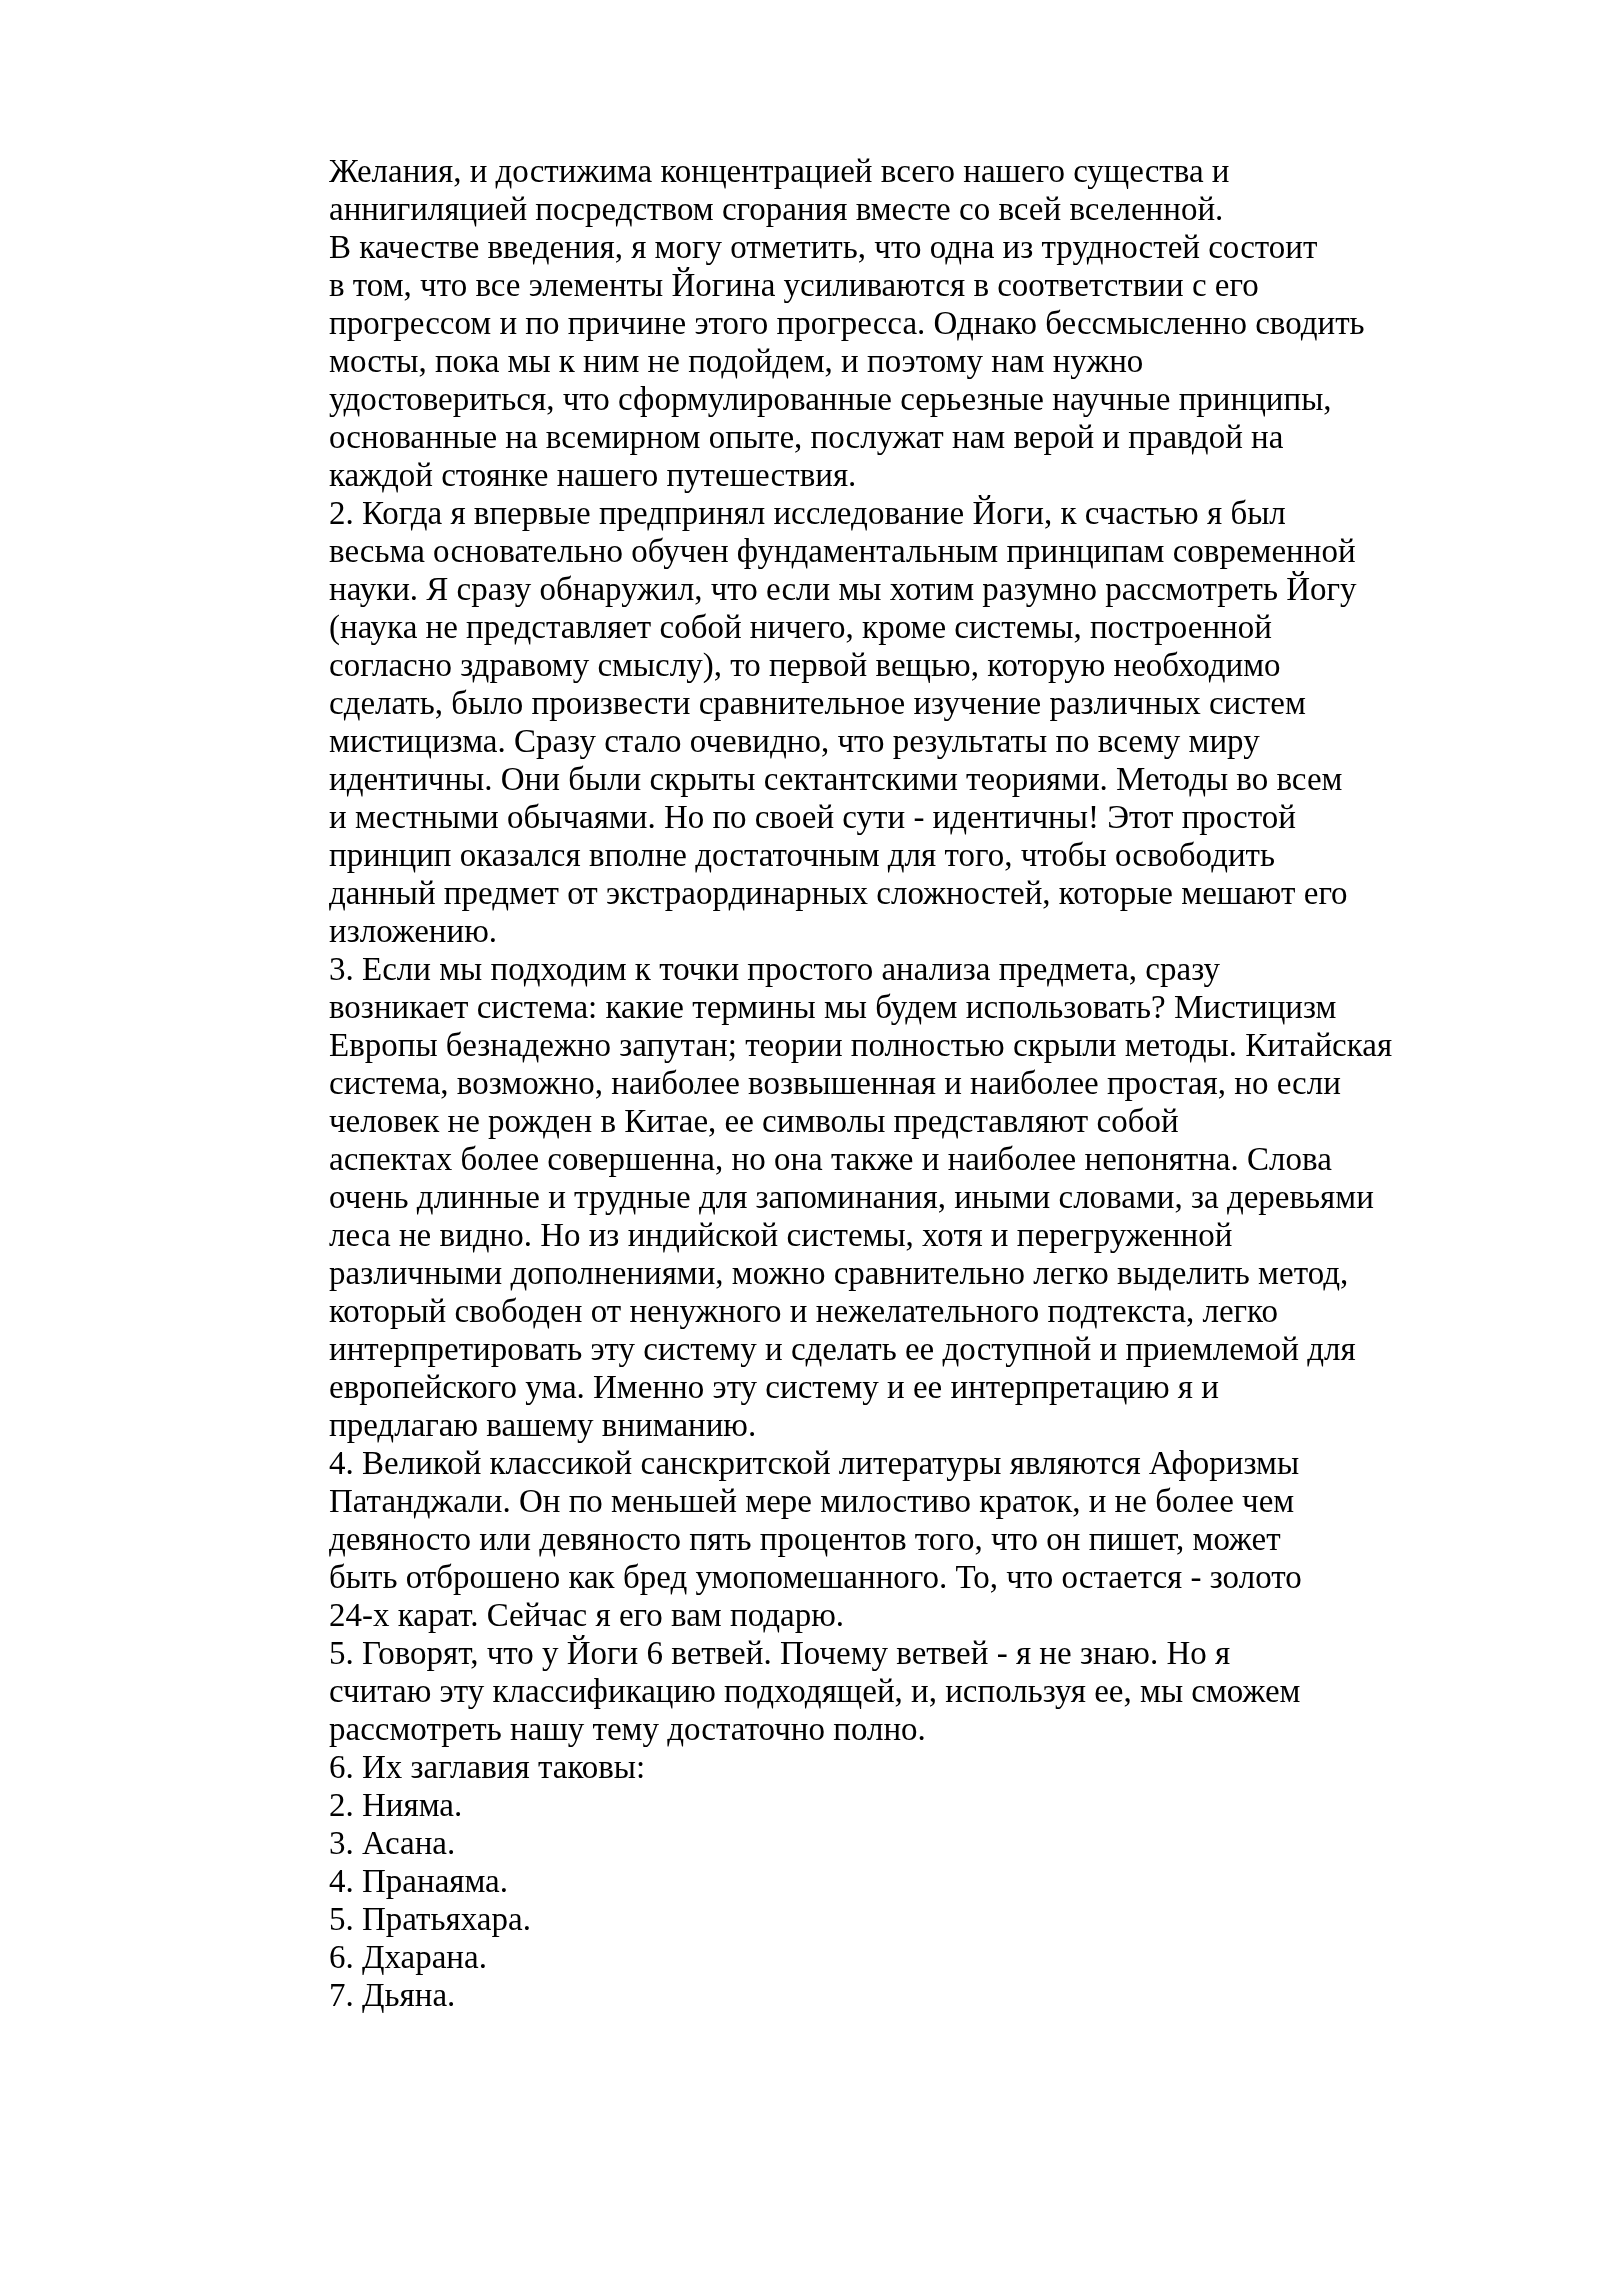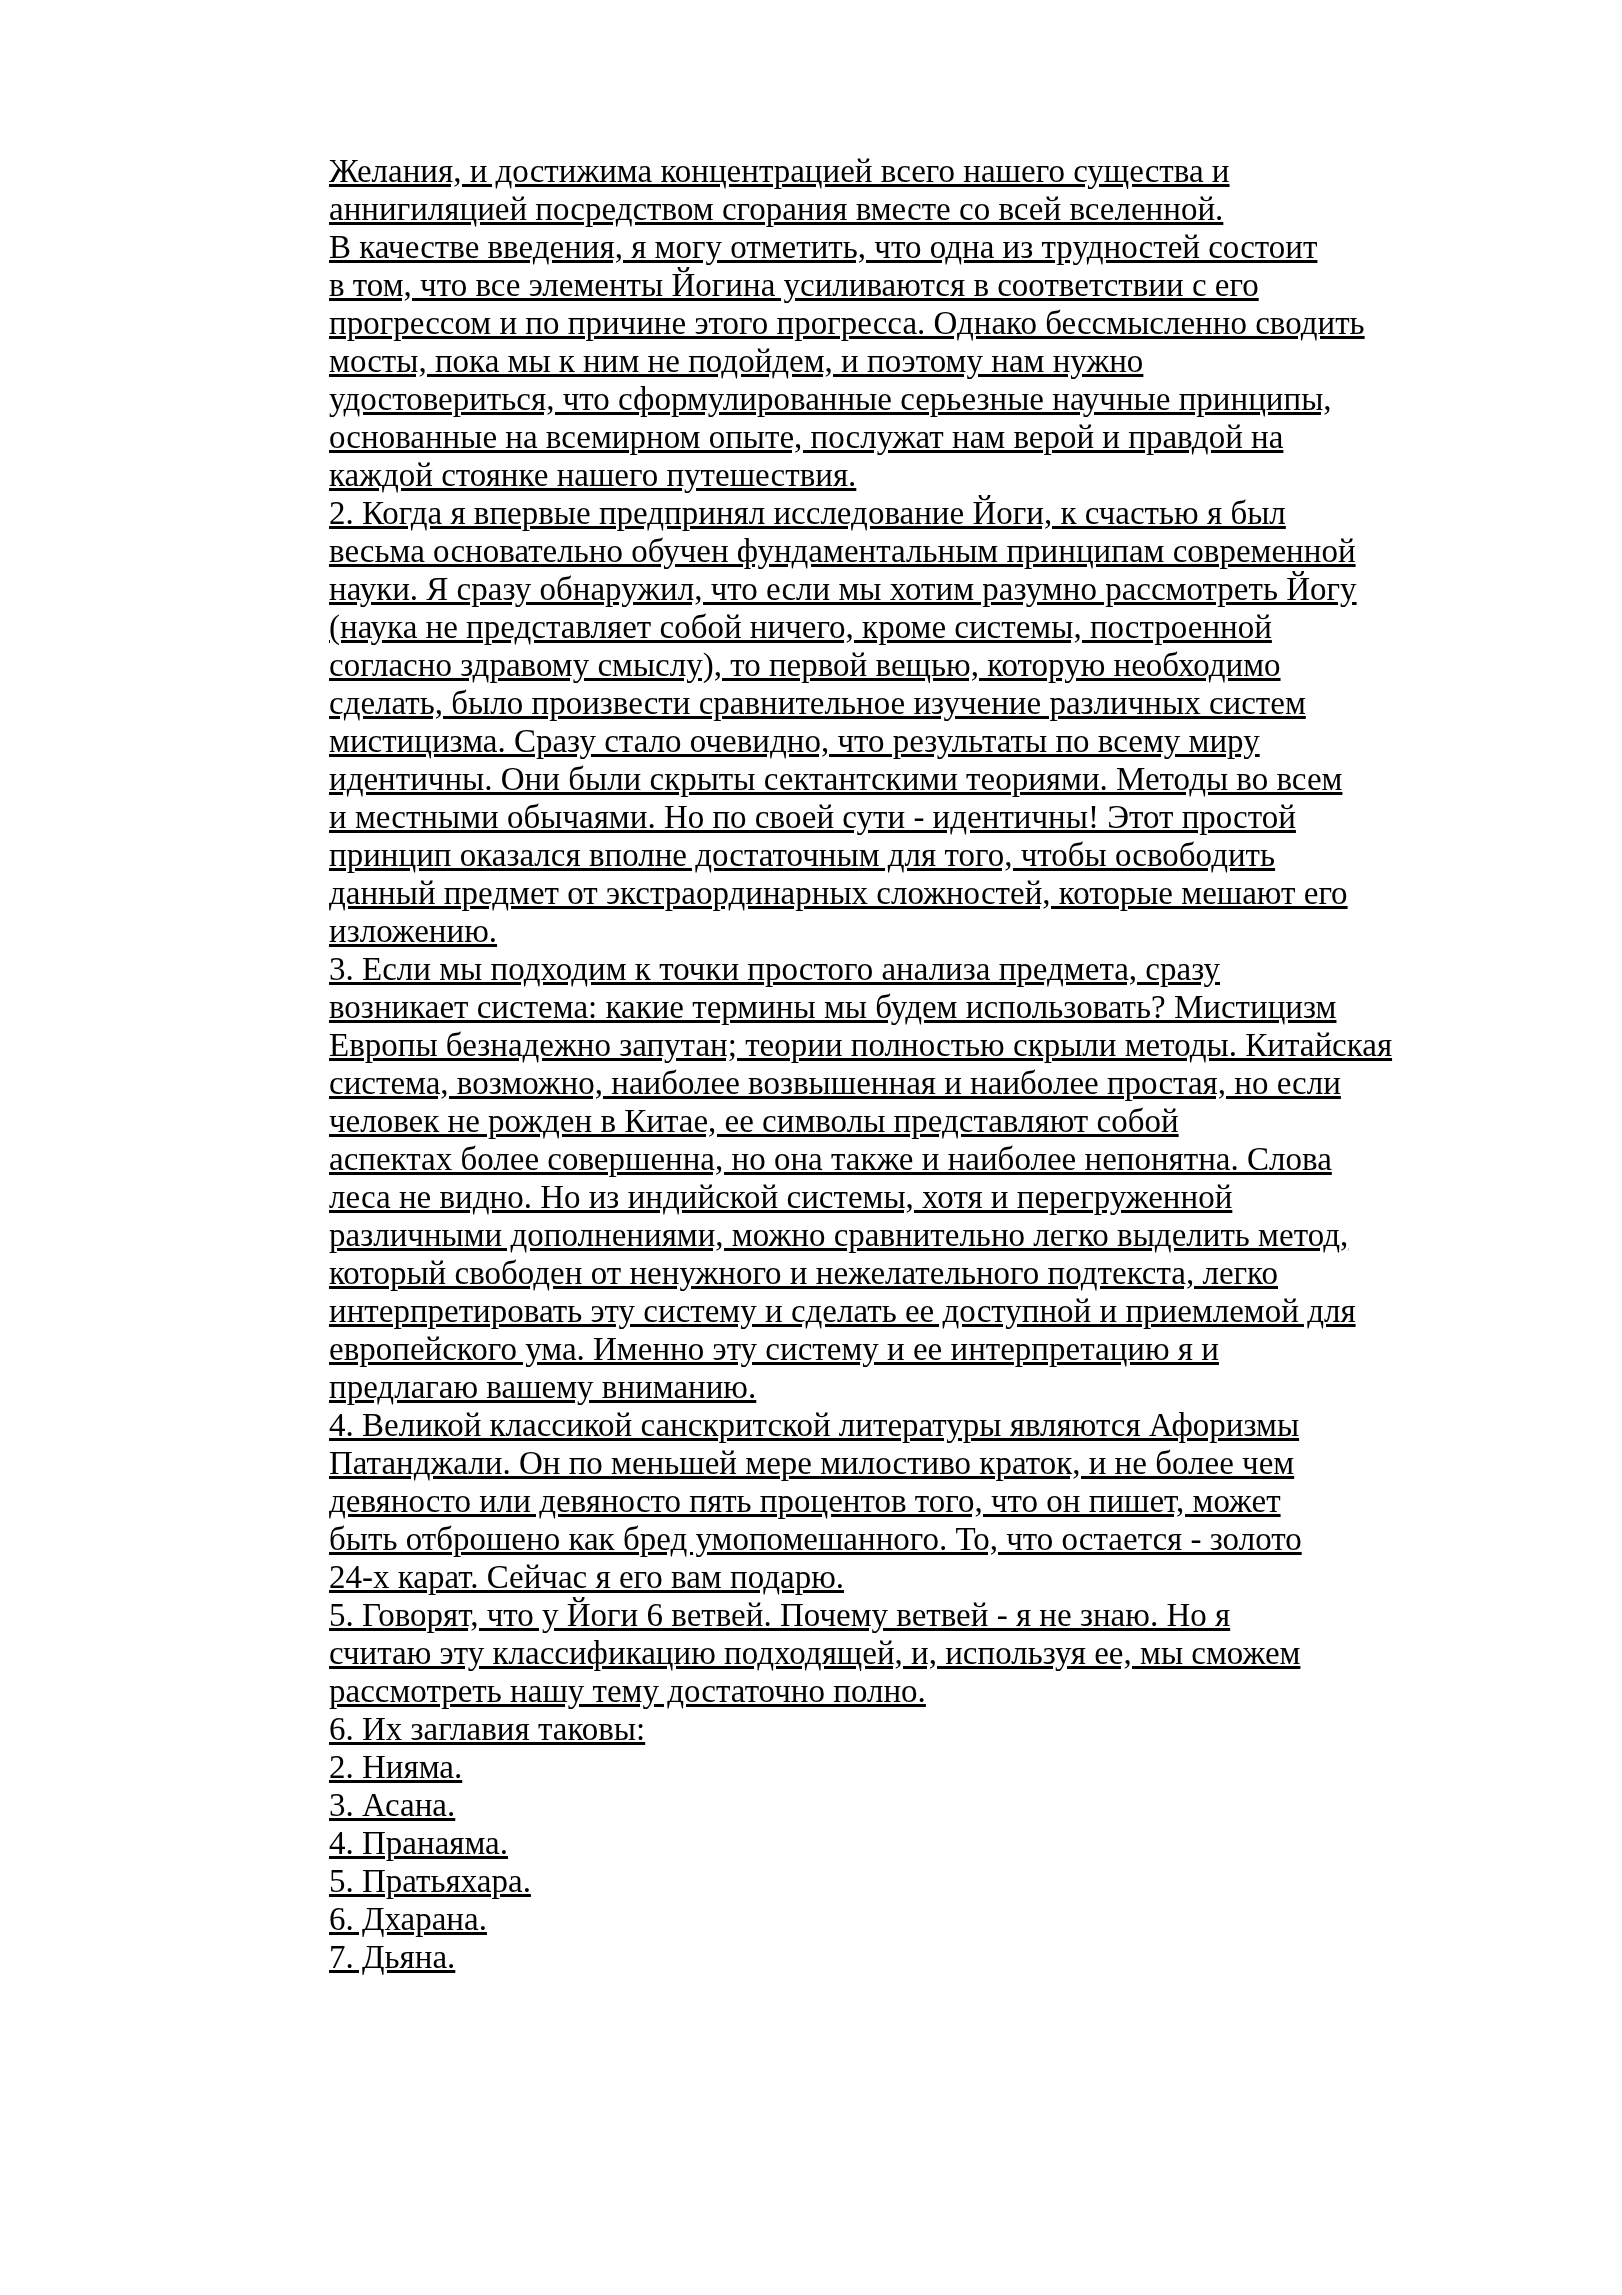--- a/index.html
+++ b/index.html
@@ -21,21 +21,20 @@
     width: 1063px;
     color: #000000;
     font-family: "Liberation Serif", "DejaVu Serif", serif;
     font-size: 33px;
     line-height: 38px;
     font-weight: 400;
   }
   .line {
     white-space: nowrap;
     min-height: 38px;
-    text-decoration: underline;
   }
 </style>
 </head>
 <body>
 
 <div class="page">
   <div class="text-block">
     <div class="line">Желания, и достижима концентрацией всего нашего существа и</div>
     <div class="line">аннигиляцией посредством сгорания вместе со всей вселенной.</div>
     <div class="line">В качестве введения, я могу отметить, что одна из трудностей состоит</div>
@@ -56,20 +55,21 @@
     <div class="line">и местными обычаями. Но по своей сути - идентичны! Этот простой</div>
     <div class="line">принцип оказался вполне достаточным для того, чтобы освободить</div>
     <div class="line">данный предмет от экстраординарных сложностей, которые мешают его</div>
     <div class="line">изложению.</div>
     <div class="line">3. Если мы подходим к точки простого анализа предмета, сразу</div>
     <div class="line">возникает система: какие термины мы будем использовать? Мистицизм</div>
     <div class="line">Европы безнадежно запутан; теории полностью скрыли методы. Китайская</div>
     <div class="line">система, возможно, наиболее возвышенная и наиболее простая, но если</div>
     <div class="line">человек не рожден в Китае, ее символы представляют собой</div>
     <div class="line">аспектах более совершенна, но она также и наиболее непонятна. Слова</div>
+    <div class="line">очень длинные и трудные для запоминания, иными словами, за деревьями</div>
     <div class="line">леса не видно. Но из индийской системы, хотя и перегруженной</div>
     <div class="line">различными дополнениями, можно сравнительно легко выделить метод,</div>
     <div class="line">который свободен от ненужного и нежелательного подтекста, легко</div>
     <div class="line">интерпретировать эту систему и сделать ее доступной и приемлемой для</div>
     <div class="line">европейского ума. Именно эту систему и ее интерпретацию я и</div>
     <div class="line">предлагаю вашему вниманию.</div>
     <div class="line">4. Великой классикой санскритской литературы являются Афоризмы</div>
     <div class="line">Патанджали. Он по меньшей мере милостиво краток, и не более чем</div>
     <div class="line">девяносто или девяносто пять процентов того, что он пишет, может</div>
     <div class="line">быть отброшено как бред умопомешанного. То, что остается - золото</div>

